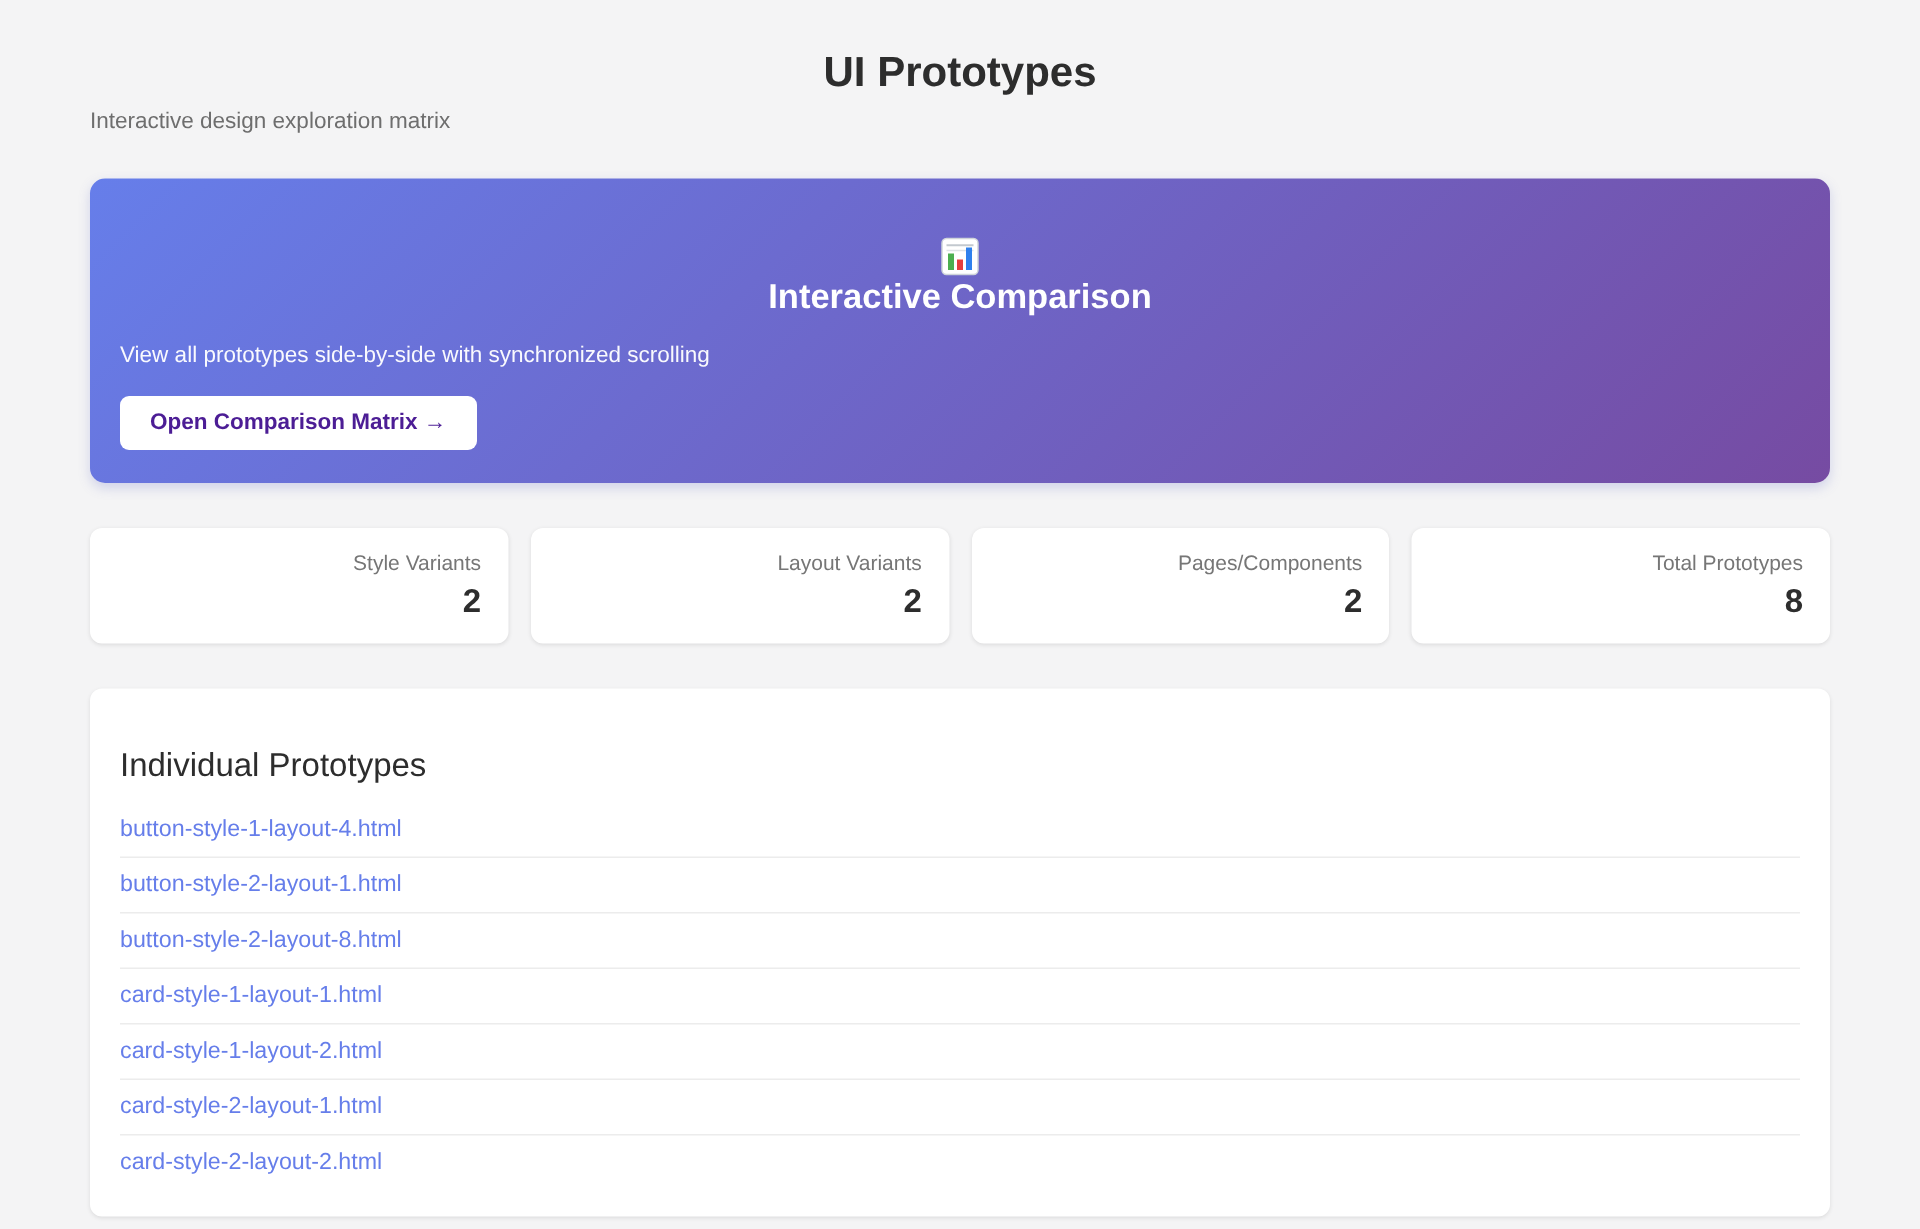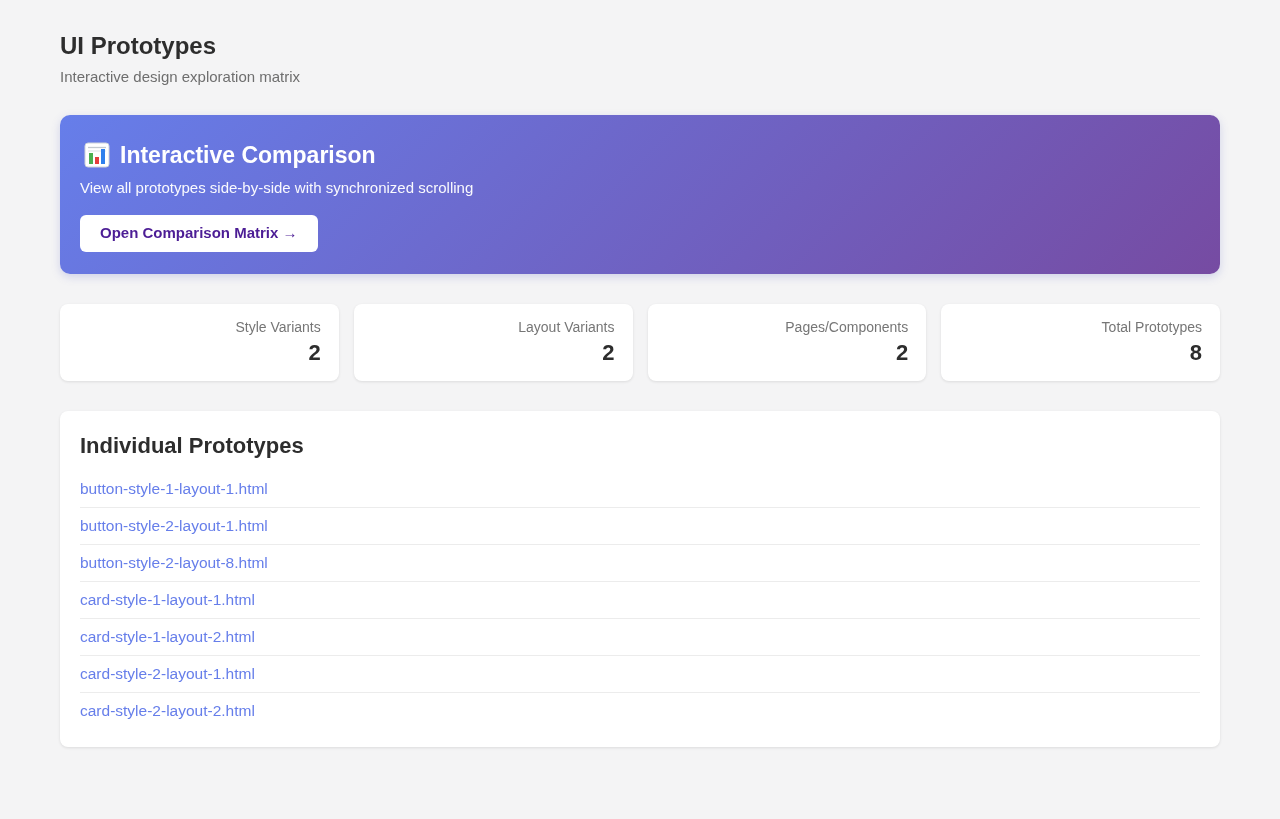--- a/index.html
+++ b/index.html
@@ -17,47 +17,48 @@
   }
   .container {
     width: 1160px;
     margin: 0 auto;
     padding-top: 32px;
     padding-bottom: 40px;
   }
   
   .page-title {
     margin: 0;
-    font-size: 24px;
+    font-size: 28px;
     font-weight: bold;
     color: #2d2d2d;
     line-height: 1.15;
+    text-align: center;
   }
   .page-subtitle {
     margin: 8px 0 0 0;
     font-size: 15px;
     color: #6e6e6e;
   }
   
   .banner {
     margin-top: 30px;
     border-radius: 10px;
     background: linear-gradient(135deg, #667eea 0%, #764ba2 100%);
     color: #ffffff;
     padding: 23px 20px 22px 20px;
     box-shadow: 0 3px 8px rgba(102, 110, 200, 0.25);
   }
   .banner-title {
-    margin: 4px;
+    margin: 16px;
     font-size: 23px;
     font-weight: bold;
     display: flex;
     align-items: center;
-    gap: 10px;
     line-height: 1.2;
+    flex-direction: column;
   }
   .banner-icon {
     display: inline-flex;
     width: 26px;
     height: 26px;
     flex: 0 0 auto;
   }
   .banner-desc {
     margin: 10px 0 0 0;
     font-size: 15px;
@@ -104,23 +105,23 @@
   }
   
   .list-card {
     margin-top: 30px;
     background: #ffffff;
     border-radius: 8px;
     padding: 22px 20px 18px 20px;
     box-shadow: 0 1px 3px rgba(0,0,0,0.10);
   }
   .list-title {
-    margin: 0 0 12px 0;
+    margin: 16px 0 12px 0;
     font-size: 22px;
-    font-weight: bold;
+    font-weight: normal;
     color: #2d2d2d;
   }
   .proto-list {
     list-style: none;
     margin: 0;
     padding: 0;
   }
   .proto-item {
     border-bottom: 1px solid #ececec;
     padding: 9px 0;
@@ -178,21 +179,21 @@
       <div class="stat-card">
         <div class="stat-label">Total Prototypes</div>
         <div class="stat-value">8</div>
       </div>
     </div>
 
     <div class="list-card">
       <h2 class="list-title">Individual Prototypes</h2>
       <ul class="proto-list">
         <li class="proto-item">
-          <a class="proto-link">button-style-1-layout-1.html</a>
+          <a class="proto-link">button-style-1-layout-4.html</a>
         </li>
         <li class="proto-item">
           <a class="proto-link">button-style-2-layout-1.html</a>
         </li>
         <li class="proto-item">
           <a class="proto-link">button-style-2-layout-8.html</a>
         </li>
         <li class="proto-item">
           <a class="proto-link">card-style-1-layout-1.html</a>
         </li>

